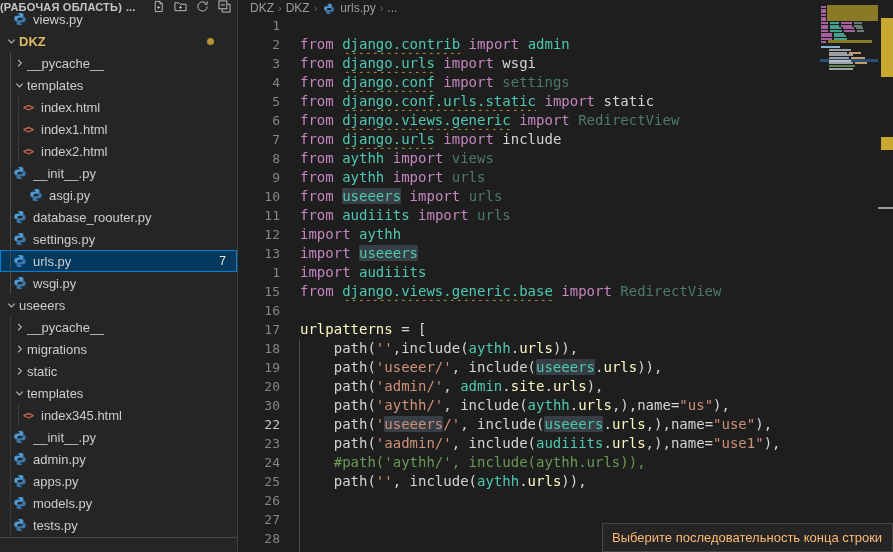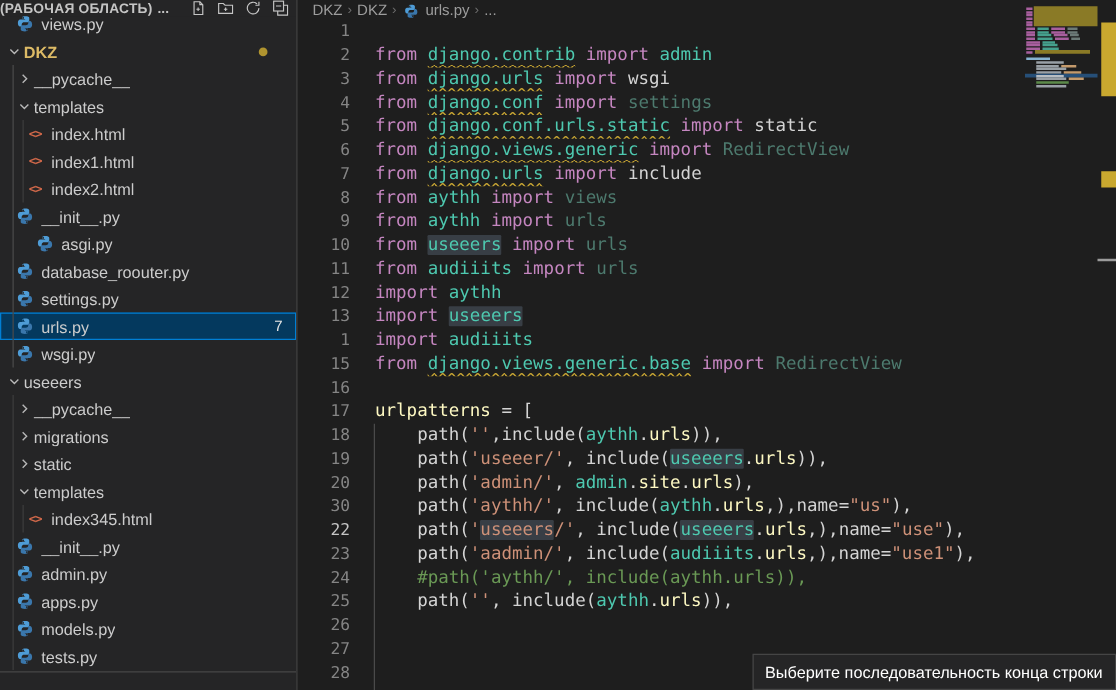--- a/index.html
+++ b/index.html
@@ -68,21 +68,21 @@
 
   
   #minimap { position:absolute; left:820px; top:0; width:58px; height:552px; }
   #ruler   { position:absolute; left:878px; top:0; width:15px; height:552px; }
   .mbar, .rmark { position:absolute; }
 
   
   #tooltip { position:absolute; left:602px; top:523px; width:291px; height:29px;
              background:#252526; border:1px solid #454545; z-index:20;
              display:flex; align-items:center; padding-left:9px;
-             font-size:13px; color:#ffffff; white-space:nowrap; overflow:hidden; }
+             font-size:13px; color:#fdba74; white-space:nowrap; overflow:hidden; }
 </style>
 </head>
 <body>
 
 <svg width="0" height="0" style="position:absolute">
   <defs>
     <symbol id="ico-py" viewBox="0 0 16 16">
       <path fill="#4E9CD6" d="M8 1C5.3 1 5.5 2.2 5.5 2.2v1.5h2.6v.5H4S1.5 3.9 1.5 7.3c0 3.4 2.2 3.2 2.2 3.2h1.3V8.9s-.1-2.2 2.2-2.2h2.6s2.1.1 2.1-2V2.9S12.3 1 8 1zM6.4 1.9a.8.8 0 1 1 0 1.6.8.8 0 0 1 0-1.6z"></path>
       <path fill="#3A77AC" d="M8 15c2.7 0 2.5-1.2 2.5-1.2v-1.5H7.9v-.5H12s2.5.3 2.5-3.1c0-3.4-2.2-3.2-2.2-3.2H11v1.6s.1 2.2-2.2 2.2H6.2s-2.1-.1-2.1 2v1.8S3.7 15 8 15zm1.6-.9a.8.8 0 1 1 0-1.6.8.8 0 0 1 0 1.6z"></path>
     </symbol>

